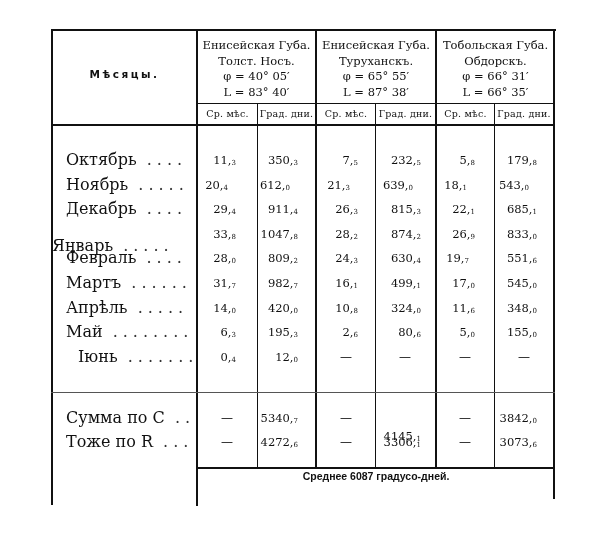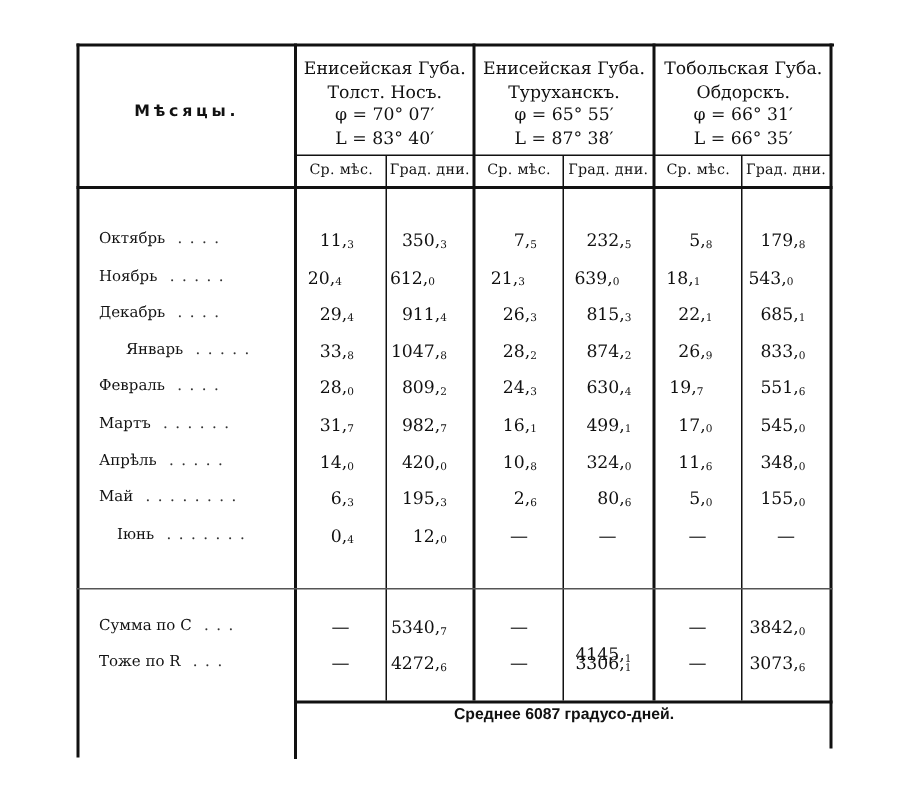--- a/index.html
+++ b/index.html
@@ -8,21 +8,21 @@
   .vline { position:absolute; background:#111; }
   .hline { position:absolute; background:#111; }
   .hdr-station { position:absolute; text-align:center; font-size:11.5px; line-height:15.5px; color:#111; }
   .hdr-station div { white-space:nowrap; }
   .months-label { position:absolute; left:52px; top:68px; width:145px; text-align:center;
                   font-family:"DejaVu Sans","Liberation Sans",sans-serif; font-weight:bold;
                   font-size:10.5px; letter-spacing:2.5px; }
   .subhdr { position:absolute; top:106px; height:16px; text-align:center; font-size:9.5px;
             line-height:16px; white-space:nowrap; letter-spacing:0.2px; }
   .row { position:absolute; left:52px; width:502px; height:20px; }
-  .cell-month { position:absolute; left:14px; width:130px; font-size:10px; line-height:20px; white-space:nowrap; overflow:hidden; }
+  .cell-month { position:absolute; left:14px; width:130px; font-size:16px; line-height:20px; white-space:nowrap; overflow:hidden; }
   .cell-month .dots { letter-spacing:5px; color:#333; }
   .num { position:absolute; font-size:11.5px; line-height:20px; text-align:right; white-space:nowrap; }
   .num sub { font-size:7px; vertical-align:-1px; }
   .dash { position:absolute; line-height:20px; text-align:center; font-size:12px; }
   .footer-text { position:absolute; left:198px; top:470px; width:356px; text-align:center;
                  font-family:"Liberation Sans","DejaVu Sans",sans-serif; font-weight:bold; font-size:10.5px; }
 </style>
 </head>
 <body>
 
@@ -38,21 +38,21 @@
 <div class="hline" style="left:197px; top:103px; width:357px; height:1px;"></div>
 <div class="hline" style="left:51px; top:124px; width:504px; height:2px;"></div>
 <div class="hline" style="left:51px; top:392px; width:504px; height:1px; background:#555;"></div>
 <div class="hline" style="left:197px; top:467px; width:358px; height:2px;"></div>
 
 <div class="months-label">Мѣсяцы.</div>
 
 <div class="hdr-station" style="left:198px; top:38px; width:117px;">
   <div>Енисейская Губа.</div>
   <div>Толст. Носъ.</div>
-  <div>φ = 70° 07′</div>
+  <div>φ = 40° 05′</div>
   <div>L = 83° 40′</div>
 </div>
 <div class="hdr-station" style="left:317px; top:38px; width:118px;">
   <div>Енисейская Губа.</div>
   <div>Туруханскъ.</div>
   <div>φ = 65° 55′</div>
   <div>L = 87° 38′</div>
 </div>
 <div class="hdr-station" style="left:437px; top:38px; width:117px;">
   <div>Тобольская Губа.</div>
@@ -90,21 +90,21 @@
     <div class="row" style="top: 199.2px; left: 0px; width: 600px;">
       <div class="cell-month" style="left: 66px;"><span>Декабрь</span><span class="dots"> ....</span></div>
       <div class="num" style="right: 364px;">29,<sub>4</sub></div>
       <div class="num" style="right: 302px;">911,<sub>4</sub></div>
       <div class="num" style="right: 242px;">26,<sub>3</sub></div>
       <div class="num" style="right: 179px;">815,<sub>3</sub></div>
       <div class="num" style="right: 125px;">22,<sub>1</sub></div>
       <div class="num" style="right: 63px;">685,<sub>1</sub></div>
     </div>
     <div class="row" style="top: 223.8px; left: 0px; width: 600px;">
-      <div class="cell-month" style="left: 84px;"><span>Январь</span><span class="dots"> .....</span></div>
+      <div class="cell-month" style="left: 52px; margin-top: 12px;"><span>Январь</span><span class="dots"> .....</span></div>
       <div class="num" style="right: 364px;">33,<sub>8</sub></div>
       <div class="num" style="right: 302px;">1047,<sub>8</sub></div>
       <div class="num" style="right: 242px;">28,<sub>2</sub></div>
       <div class="num" style="right: 179px;">874,<sub>2</sub></div>
       <div class="num" style="right: 125px;">26,<sub>9</sub></div>
       <div class="num" style="right: 63px;">833,<sub>0</sub></div>
     </div>
     <div class="row" style="top: 248.4px; left: 0px; width: 600px;">
       <div class="cell-month" style="left: 66px;"><span>Февраль</span><span class="dots"> ....</span></div>
       <div class="num" style="right: 364px;">28,<sub>0</sub></div>

